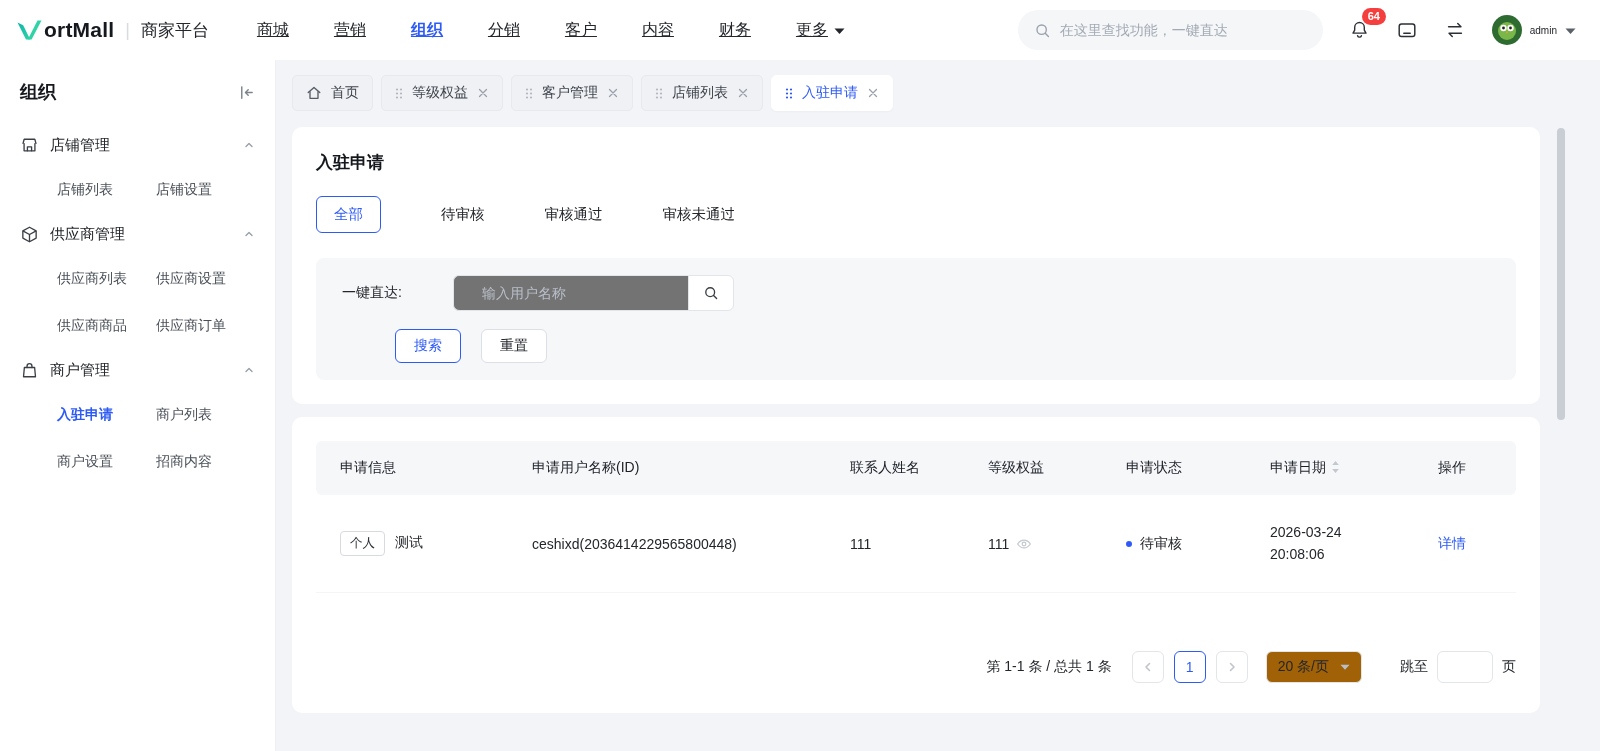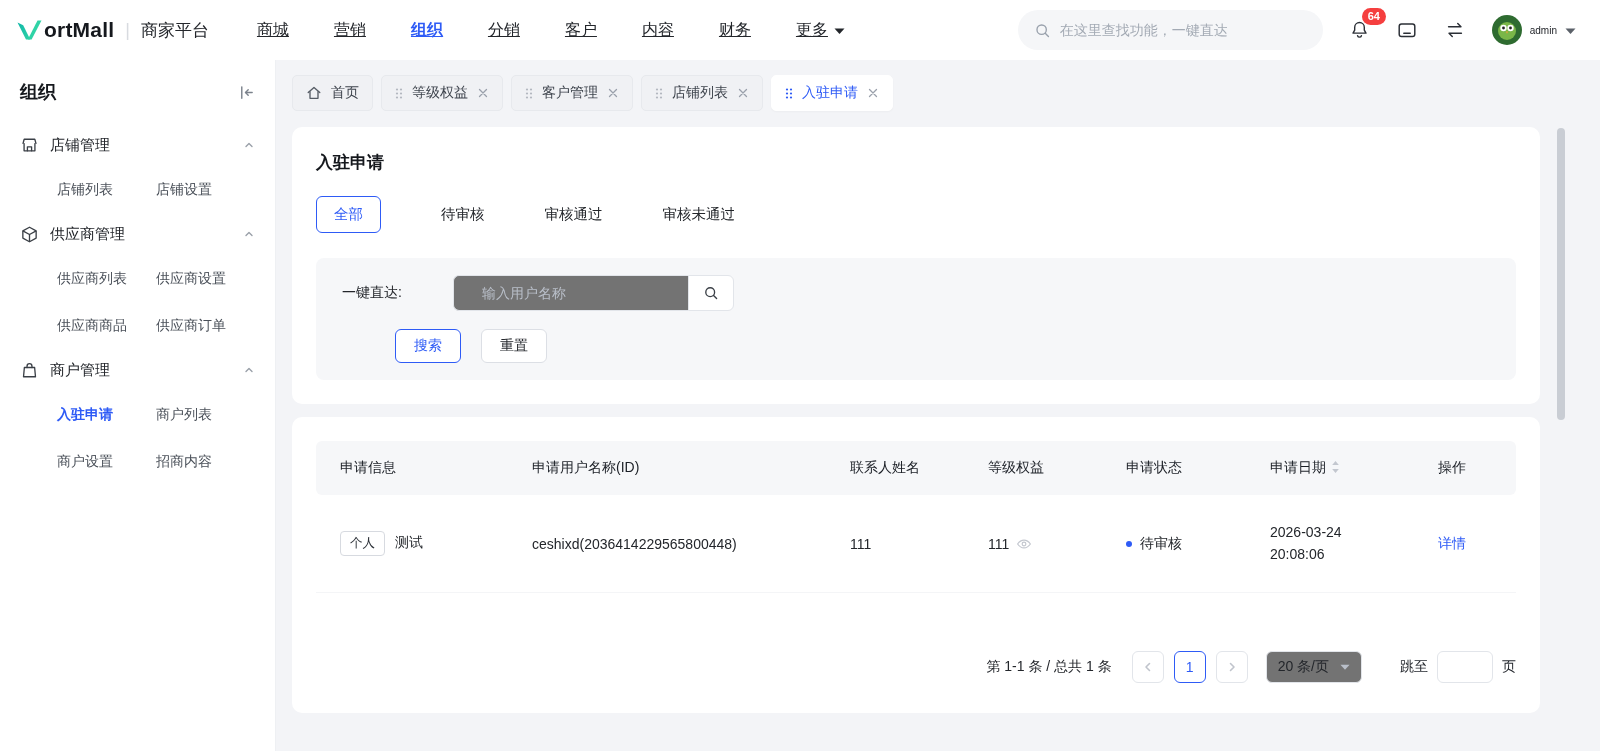--- a/index.html
+++ b/index.html
@@ -88,21 +88,21 @@
   .sort-icons { display:inline-flex; margin-left:5px; vertical-align:-2px; color:#c3c7cf; cursor:pointer; }
   .phone-cell { display:flex; align-items:center; gap:7px; }
   .eye { color:#c3c7cf; cursor:pointer; display:flex; }
   .date-cell div { line-height:1.55; }
 
   
   .pagination { display:flex; align-items:center; justify-content:flex-end; gap:10px; margin-top:58px; font-size:14px; }
   .pg-summary { color:#23262b; margin-right:10px; }
   .pg-btn { width:32px; height:32px; border:1px solid #e2e5ea; border-radius:6px; background:#fff; display:flex; align-items:center; justify-content:center; color:#c0c4cc; cursor:pointer; font-size:14px; }
   .pg-btn.page-active { border-color:var(--primary); color:var(--primary); font-weight:500; }
-  .pg-select { height:32px; border:1px solid #e2e5ea; border-radius:6px; background:#737373; display:flex; align-items:center; gap:11px; padding:0 11px; cursor:pointer; color:#23262b; margin-left:8px; }
+  .pg-select { height:32px; border:1px solid #e2e5ea; border-radius:6px; background:#a16207; display:flex; align-items:center; gap:11px; padding:0 11px; cursor:pointer; color:#23262b; margin-left:8px; }
   .pg-select .caret { color:#b9bfc9; display:flex; }
   .pg-jump { display:flex; align-items:center; gap:9px; margin-left:28px; }
   .pg-jump input { width:56px; height:32px; border:1px solid #e2e5ea; border-radius:6px; outline:none; padding:0 8px; font-family:inherit; font-size:14px; background:#fff; }
 
   
   .scrollbar-track { position:absolute; right:35px; top:4px; bottom:4px; width:8px; }
   .scrollbar-thumb { position:absolute; top:64px; right:0; width:8px; height:292px; border-radius:4px; background:#c9cdd4; cursor:pointer; }
 </style>
 </head>
 <body>

